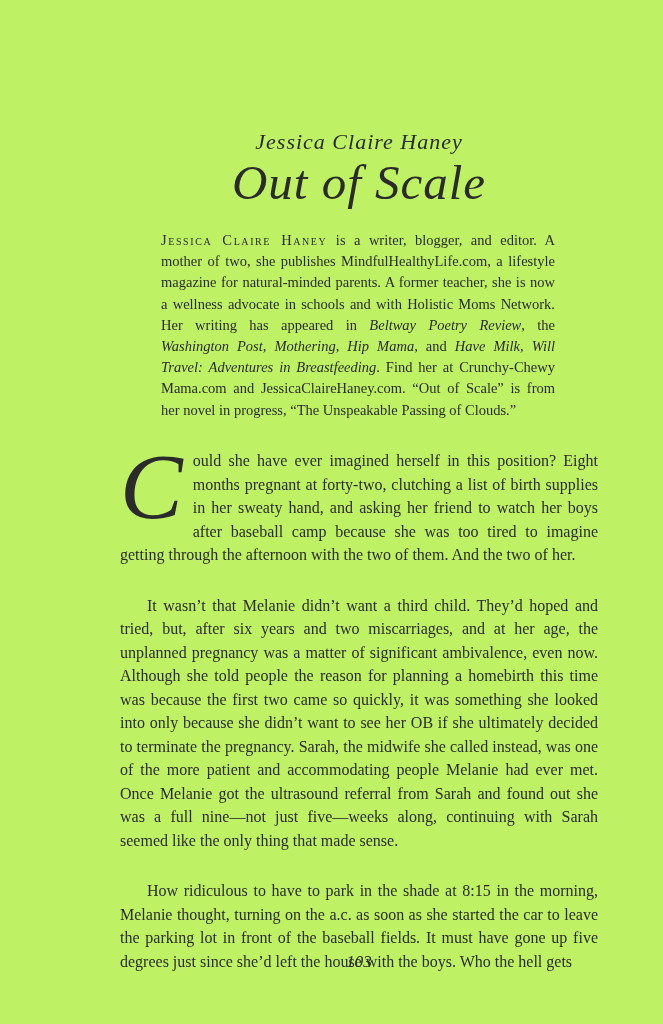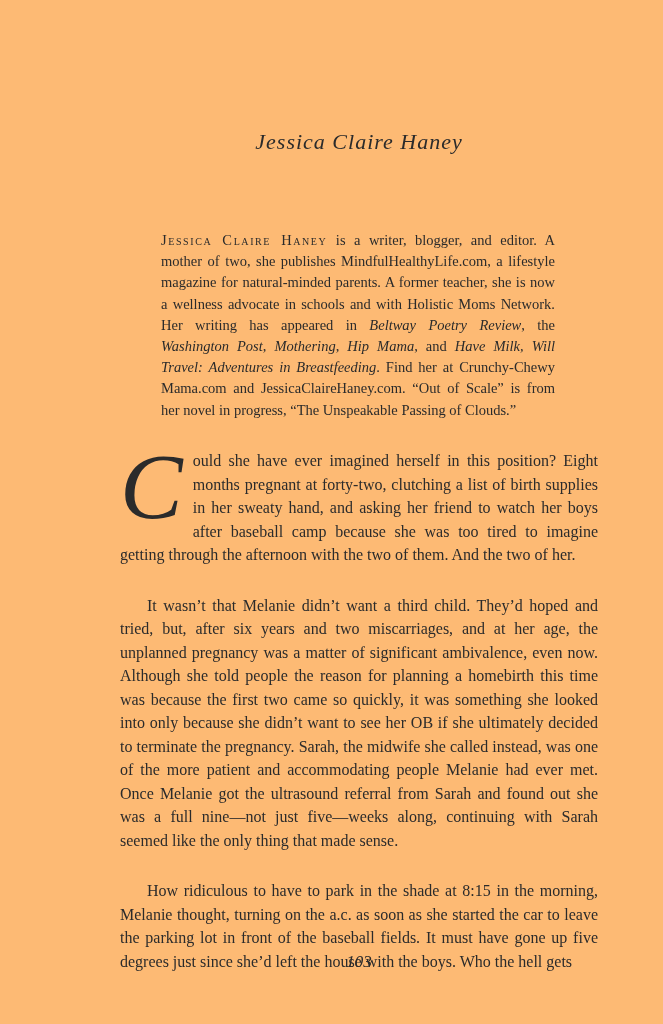--- a/index.html
+++ b/index.html
@@ -4,21 +4,21 @@
 <style>
   html, body { margin: 0; padding: 0; }
   body {
     width: 663px; height: 1024px;
     background: #ffffff;
     font-family: "Liberation Serif", serif;
   }
   .page {
     position: relative;
     width: 663px; height: 1024px;
-    background: #fdba74;
+    background: #bef264;
     color: #2b2b2b;
     overflow: hidden;
   }
   .header {
     position: absolute;
     top: 129px; left: 120px; width: 478px;
     text-align: center;
   }
   .author {
     font-style: italic;
@@ -68,20 +68,21 @@
     font-size: 17px;
     margin-top: 40px;
   }
 </style>
 </head>
 <body>
 
 <div class="page">
   <div class="header">
     <div class="author">Jessica Claire Haney</div>
+    <div class="title">Out of Scale</div>
   </div>
 
   <p class="bio"><span class="smallcaps">Jessica Claire Haney</span><span> is a writer, blogger, and editor. A mother of two, she publishes MindfulHealthyLife.com, a lifestyle magazine for natural-minded parents. A former teacher, she is now a wellness advocate in schools and with Holistic Moms Network. Her writing has appeared in </span><span class="italic">Beltway Poetry Review</span><span>, the </span><span class="italic">Washington Post</span><span>, </span><span class="italic">Mothering</span><span>, </span><span class="italic">Hip Mama</span><span>, and </span><span class="italic">Have Milk, Will Travel: Adventures in Breastfeeding</span><span>. Find her at Crunchy-Chewy Mama.com and JessicaClaireHaney.com. “Out of Scale” is from her novel in progress, “The Unspeakable Passing of Clouds.”</span></p>
 
   <div class="body-text">
       <p class="para"><span class="drop-cap">C</span>ould she have ever imagined herself in this position? Eight months pregnant at forty-two, clutching a list of birth supplies in her sweaty hand, and asking her friend to watch her boys after baseball camp because she was too tired to imagine getting through the afternoon with the two of them. And the two of her.</p>
       <p class="para">It wasn’t that Melanie didn’t want a third child. They’d hoped and tried, but, after six years and two miscarriages, and at her age, the unplanned pregnancy was a matter of significant ambivalence, even now. Although she told people the reason for planning a homebirth this time was because the first two came so quickly, it was something she looked into only because she didn’t want to see her OB if she ultimately decided to terminate the pregnancy. Sarah, the midwife she called instead, was one of the more patient and accommodating people Melanie had ever met. Once Melanie got the ultrasound referral from Sarah and found out she was a full nine—not just five—weeks along, continuing with Sarah seemed like the only thing that made sense.</p>
       <p class="para">How ridiculous to have to park in the shade at 8:15 in the morning, Melanie thought, turning on the a.c. as soon as she started the car to leave the parking lot in front of the baseball fields. It must have gone up five degrees just since she’d left the house with the boys. Who the hell gets</p>
     </div>
 

